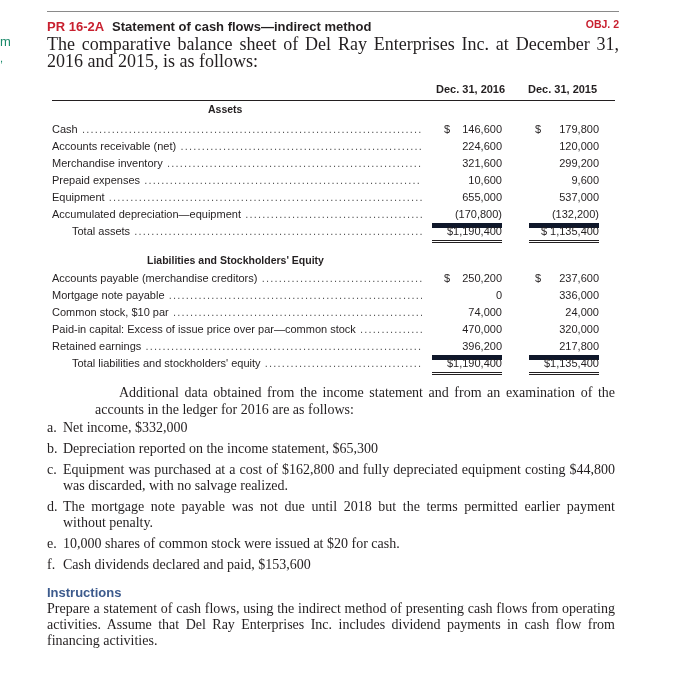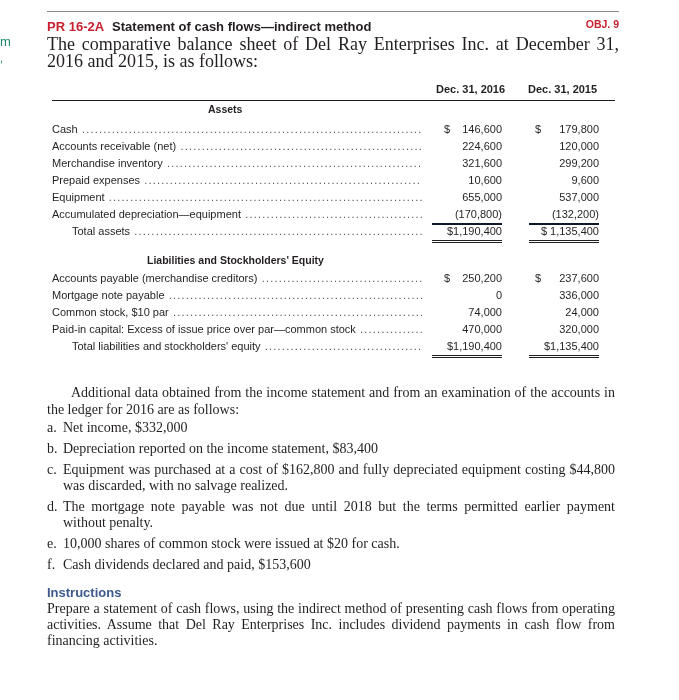--- a/index.html
+++ b/index.html
@@ -32,45 +32,45 @@
   .rows.assets { top: 121px; }
   .rows.liab { top: 270px; }
   .row { position: relative; height: 17px; line-height: 17px; }
   .row .label { position: absolute; left: 0; width: 370px; white-space: nowrap; overflow: hidden; }
   .row .label.indent { padding-left: 20px; width: 350px; }
   .row .label::after { content: " .................................................................................................................."; letter-spacing: 1.2px; color: #555; }
   .row .v1 { position: absolute; right: 115px; width: 70px; text-align: right; }
   .row .v2 { position: absolute; right: 18px; width: 70px; text-align: right; }
   .row .d1 { position: absolute; left: 392px; }
   .row .d2 { position: absolute; left: 483px; }
-  .row .underline-single { border-bottom: 2px solid #0f172a; }
+  .row .underline-single { border-bottom: 5px solid #0f172a; }
   .row .underline-double { border-bottom: 3px double #231f20; }
 
   .additional { position: absolute; left: 47px; top: 384px; width: 568px; font-family: "Liberation Serif", serif; font-size: 14px; line-height: 17px; text-align: justify; }
-  .additional .indent-first { text-indent: 24px; }
+  .additional .indent-first { text-indent: 24px; margin-left: 48px; }
   .items { position: absolute; left: 47px; width: 568px; font-family: "Liberation Serif", serif; font-size: 14px; line-height: 16px; }
   .item { position: relative; padding-left: 16px; margin-bottom: 5px; text-align: justify; }
   .item .letter { position: absolute; left: 0; top: 0; }
 
   .instr-head { position: absolute; left: 47px; top: 585px; font-family: "Liberation Sans", sans-serif; font-weight: bold; font-size: 13px; color: #3c5a8c; }
   .instr-body { position: absolute; left: 47px; top: 601px; width: 568px; font-family: "Liberation Serif", serif; font-size: 14px; line-height: 16px; text-align: justify; }
 </style>
 </head>
 <body>
 
 <div class="page">
 
   <span class="margin-frag m">m</span>
   <span class="margin-frag comma">,</span>
 
   <div class="top-rule"></div>
 
   <div class="header">
     <span class="pr">PR 16-2A</span><span class="title">Statement of cash flows—indirect method</span>
-    <span class="obj">OBJ. 9</span>
+    <span class="obj">OBJ. 2</span>
   </div>
 
   <div class="intro">The comparative balance sheet of Del Ray Enterprises Inc. at December 31, 2016 and 2015, is as follows:</div>
 
   <div class="colhead c1">Dec. 31, 2016</div>
   <div class="colhead c2">Dec. 31, 2015</div>
   <div class="head-rule"></div>
 
   <div class="section-title assets">Assets</div>
 
@@ -133,38 +133,43 @@
       <span class="label">Common stock, $10 par</span>
       <span class="v1">74,000</span>
       <span class="v2">24,000</span>
     </div>
     <div class="row">
       <span class="label">Paid-in capital: Excess of issue price over par—common stock</span>
       <span class="v1">470,000</span>
       <span class="v2">320,000</span>
     </div>
     <div class="row">
+      <span class="label">Retained earnings</span>
+      <span class="v1 underline-single">396,200</span>
+      <span class="v2 underline-single">217,800</span>
+    </div>
+    <div class="row">
       <span class="label indent">Total liabilities and stockholders' equity</span>
       <span class="v1 underline-double">$1,190,400</span>
       <span class="v2 underline-double">$1,135,400</span>
     </div>
   </div>
 
   <div class="additional">
     <div class="indent-first">Additional data obtained from the income statement and from an examination of the accounts in the ledger for 2016 are as follows:</div>
   </div>
 
   <div class="items" style="top:420px;">
     <div class="item">
       <span class="letter">a.</span>
       <span>Net income, $332,000</span>
     </div>
     <div class="item">
       <span class="letter">b.</span>
-      <span>Depreciation reported on the income statement, $83,400</span>
+      <span>Depreciation reported on the income statement, $65,300</span>
     </div>
     <div class="item">
       <span class="letter">c.</span>
       <span>Equipment was purchased at a cost of $162,800 and fully depreciated equipment costing $44,800 was discarded, with no salvage realized.</span>
     </div>
     <div class="item">
       <span class="letter">d.</span>
       <span>The mortgage note payable was not due until 2018 but the terms permitted earlier payment without penalty.</span>
     </div>
     <div class="item">

